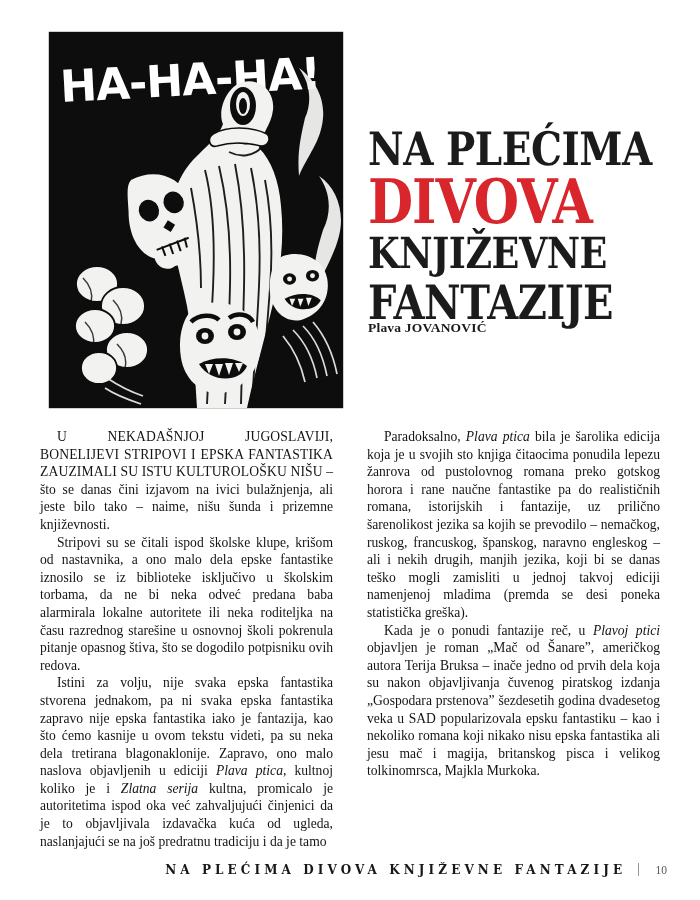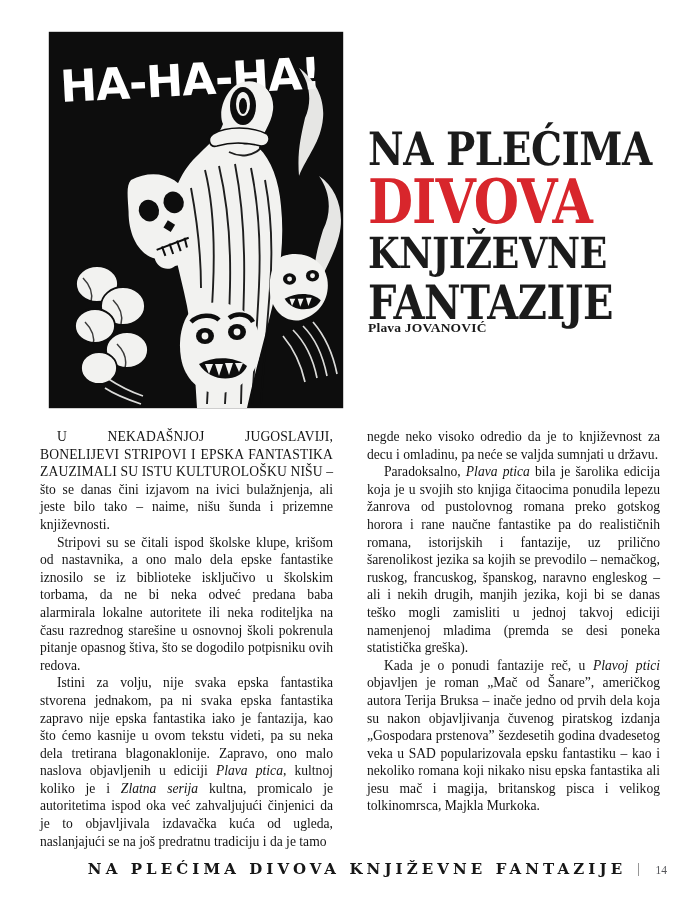--- a/index.html
+++ b/index.html
@@ -107,21 +107,21 @@
     width: 700px;
     padding-right: 33px;
     display: flex;
     align-items: baseline;
     justify-content: flex-end;
     gap: 11px;
   }
   .footer-title {
     font-family: "DejaVu Serif", "Liberation Serif", serif;
     font-weight: 900;
-    font-size: 15px;
+    font-size: 12px;
     letter-spacing: 4.1px;
     color: #171717;
     white-space: nowrap;
   }
   .footer-sep {
     color: #6e6e6e;
     font-size: 14px;
     font-weight: 300;
     position: relative;
     top: -1px;
@@ -267,23 +267,22 @@
 
 <div class="columns">
 
   <div class="col">
     <p class="first"><span class="lead">U NEKADAŠNJOJ JUGOSLAVIJI, BONELIJEVI STRIPOVI I EPSKA FANTASTIKA ZAUZIMALI SU ISTU KULTUROLOŠKU NIŠU</span><span> – što se danas čini izjavom na ivici bulažnjenja, ali jeste bilo tako – naime, nišu šunda i prizemne književnosti.</span></p>
     <p>Stripovi su se čitali ispod školske klupe, krišom od nastavnika, a ono malo dela epske fantastike iznosilo se iz biblioteke isključivo u školskim torbama, da ne bi neka odveć predana baba alarmirala lokalne autoritete ili neka roditeljka na času razrednog starešine u osnovnoj školi pokrenula pitanje opasnog štiva, što se dogodilo potpisniku ovih redova.</p>
     <p><span>Istini za volju, nije svaka epska fantastika stvorena jednakom, pa ni svaka epska fantastika zapravo nije epska fantastika iako je fantazija, kao što ćemo kasnije u ovom tekstu videti, pa su neka dela tretirana blagonaklonije. Zapravo, ono malo naslova objavljenih u ediciji </span><i>Plava ptica</i><span>, kultnoj koliko je i </span><i>Zlatna serija</i><span> kultna, promicalo je autoritetima ispod oka već zahvaljujući činjenici da je to objavljivala izdavačka kuća od ugleda, naslanjajući se na još predratnu tradiciju i da je tamo</span></p>
   </div>
 
   <div class="col">
-    <p style="text-indent:0">negde neko visoko odredio da je to književnost za decu i omladinu, pa neće se valjda sumnjati u državu.</p>
     <p><span>Paradoksalno, </span><i>Plava ptica</i><span> bila je šarolika edicija koja je u svojih sto knjiga čitaocima ponudila lepezu žanrova od pustolovnog romana preko gotskog horora i rane naučne fantastike pa do realističnih romana, istorijskih i fantazije, uz prilično šarenolikost jezika sa kojih se prevodilo – nemačkog, ruskog, francuskog, španskog, naravno engleskog – ali i nekih drugih, manjih jezika, koji bi se danas teško mogli zamisliti u jednoj takvoj ediciji namenjenoj mladima (premda se desi poneka statistička greška).</span></p>
     <p><span>Kada je o ponudi fantazije reč, u </span><i>Plavoj ptici</i><span> objavljen je roman „Mač od Šanare”, američkog autora Terija Bruksa – inače jedno od prvih dela koja su nakon objavljivanja čuvenog piratskog izdanja „Gospodara prstenova” šezdesetih godina dvadesetog veka u SAD popularizovala epsku fantastiku – kao i nekoliko romana koji nikako nisu epska fantastika ali jesu mač i magija, britanskog pisca i velikog tolkinomrsca, Majkla Murkoka.</span></p>
   </div>
 </div>
 
 <div class="footer">
   <span class="footer-title">NA PLEĆIMA DIVOVA KNJIŽEVNE FANTAZIJE</span>
   <span class="footer-sep">|</span>
-  <span class="footer-page">14</span>
+  <span class="footer-page">10</span>
 </div>
 
 </body></html>

